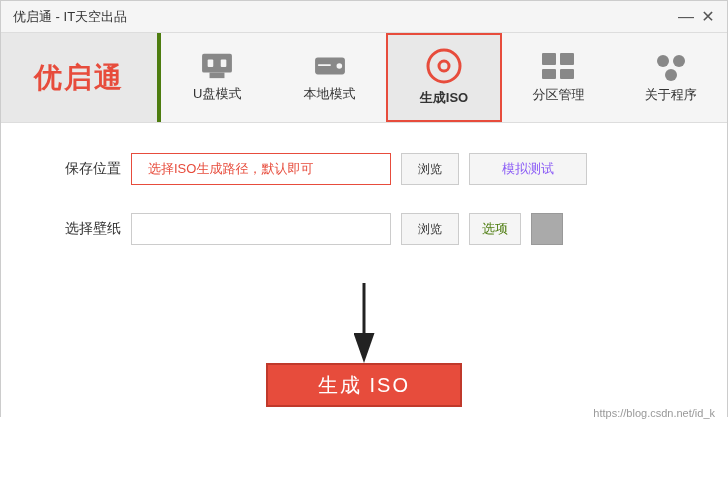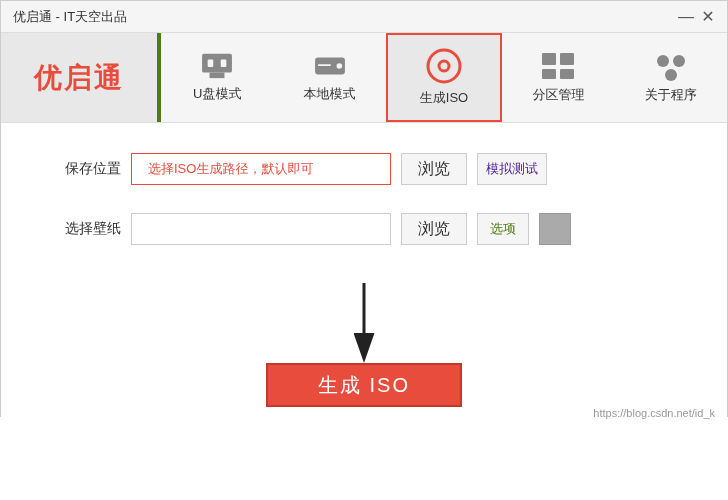--- a/index.html
+++ b/index.html
@@ -100,20 +100,21 @@
       cursor: pointer;
       border: none;
       background: transparent;
       padding: 8px 4px;
       position: relative;
     }
 
     .nav-item.active {
       background: #e8e8e8;
       border: 2px solid #e74c3c;
+      font-weight: bold;
     }
 
     .nav-item-icon {
       font-size: 28px;
       color: #555;
       line-height: 1;
     }
 
     .nav-item.active .nav-item-icon {
       color: #e74c3c;
@@ -180,33 +181,33 @@
       outline: none;
       background: #fff;
       max-width: 260px;
     }
 
     .btn-browse {
       height: 32px;
       padding: 0 16px;
       background: #f5f5f5;
       border: 1px solid #ccc;
-      font-size: 16px;
+      font-size: 12px;
       color: #333;
       cursor: pointer;
       white-space: nowrap;
     }
 
     .btn-simulate {
       height: 32px;
-      padding: 0 8px;
-      background: #f5f5f5;
-      border: 1px solid #ccc;
-      font-size: 13px;
-      color: #4c1d95;
+      padding: 0 32px;
+      background: #f5f5f5;
+      border: 1px solid #ccc;
+      font-size: 13px;
+      color: #8b5cf6;
       cursor: pointer;
       white-space: nowrap;
     }
 
     .btn-option {
       height: 32px;
       padding: 0 12px;
       background: #f5f5f5;
       border: 1px solid #ccc;
       font-size: 13px;

